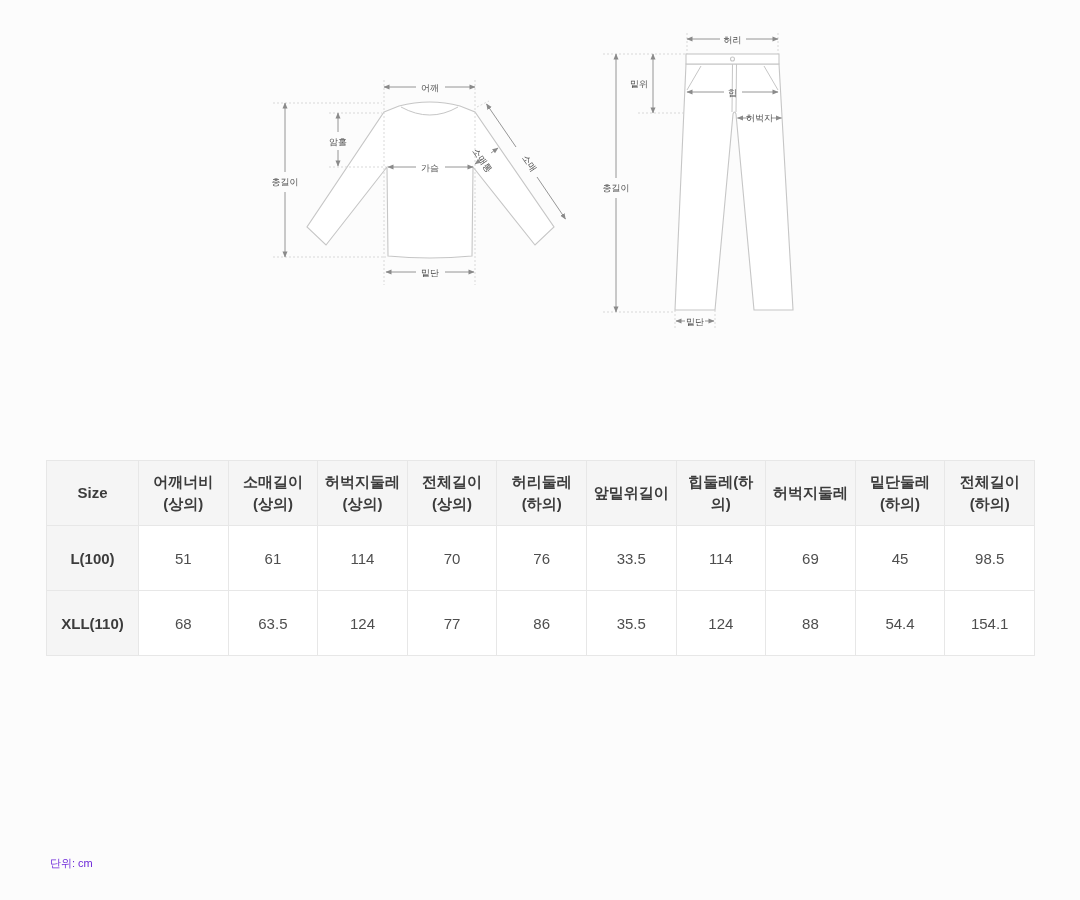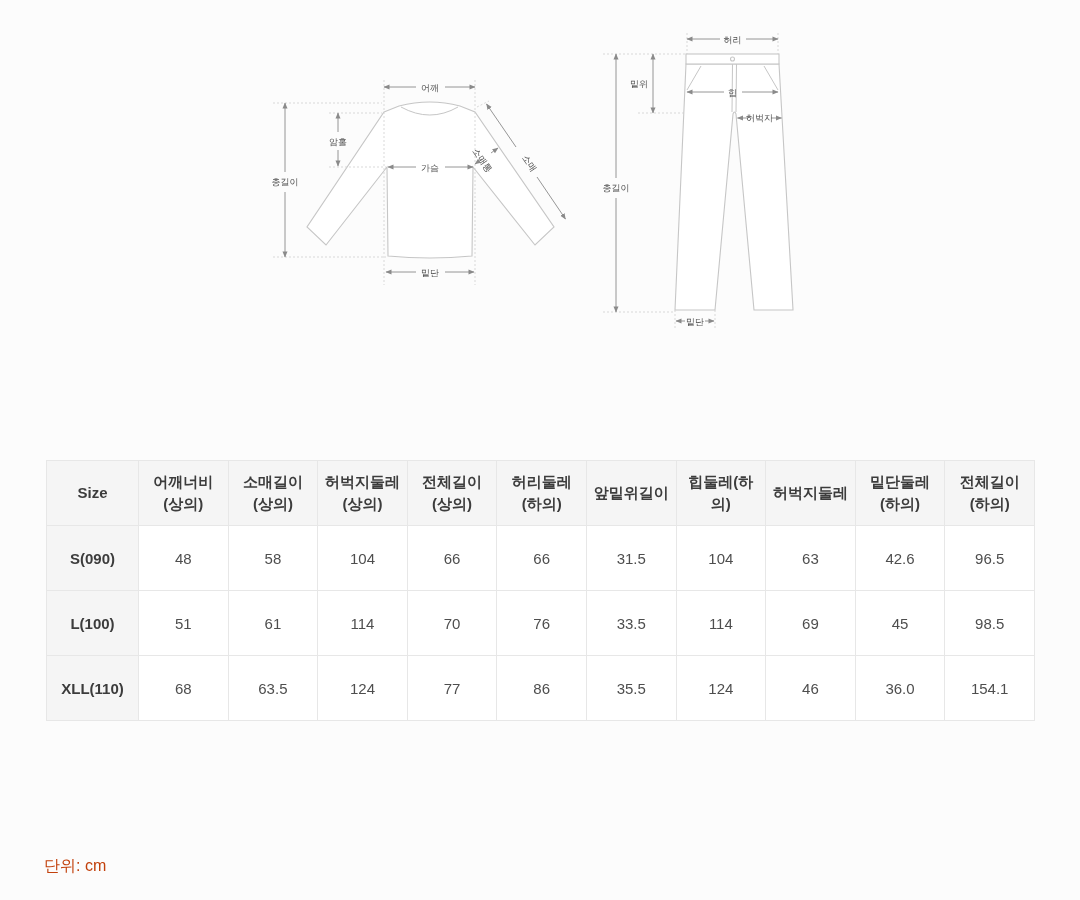--- a/index.html
+++ b/index.html
@@ -52,24 +52,24 @@
     color:#4e4e4e;
     background:#ffffff;
   }
   .size-table tbody td.size-cell {
     background:#f5f5f5;
     font-weight:600;
     color:#3c3c3c;
   }
   .unit-note {
     position:absolute;
-    left:44px;
+    left:50px;
     top:856px;
-    font-size:16px;
-    color:#c2410c;
+    font-size:11px;
+    color:#6d28d9;
   }
 </style>
 </head>
 <body>
 
 <div class="diagram-area">
 
   <svg class="shirt-svg" viewBox="0 0 300 230">
     <defs>
       <marker id="arr-s" viewBox="0 0 8 8" refX="7" refY="4" markerWidth="7" markerHeight="7" orient="auto-start-reverse">
@@ -191,33 +191,20 @@
         <th>전체길이(상의)</th>
         <th>허리둘레(하의)</th>
         <th>앞밑위길이</th>
         <th>힙둘레(하의)</th>
         <th>허벅지둘레</th>
         <th>밑단둘레(하의)</th>
         <th>전체길이(하의)</th>
       </tr>
     </thead>
     <tbody>
-      <tr>
-        <td class="size-cell">S(090)</td>
-        <td>48</td>
-        <td>58</td>
-        <td>104</td>
-        <td>66</td>
-        <td>66</td>
-        <td>31.5</td>
-        <td>104</td>
-        <td>63</td>
-        <td>42.6</td>
-        <td>96.5</td>
-      </tr>
       <tr>
         <td class="size-cell">L(100)</td>
         <td>51</td>
         <td>61</td>
         <td>114</td>
         <td>70</td>
         <td>76</td>
         <td>33.5</td>
         <td>114</td>
         <td>69</td>
@@ -226,21 +213,21 @@
       </tr>
       <tr>
         <td class="size-cell">XLL(110)</td>
         <td>68</td>
         <td>63.5</td>
         <td>124</td>
         <td>77</td>
         <td>86</td>
         <td>35.5</td>
         <td>124</td>
-        <td>46</td>
-        <td>36.0</td>
+        <td>88</td>
+        <td>54.4</td>
         <td>154.1</td>
       </tr>
     </tbody>
   </table>
 </div>
 
 <div class="unit-note">단위: cm</div>
 
 </body></html>

